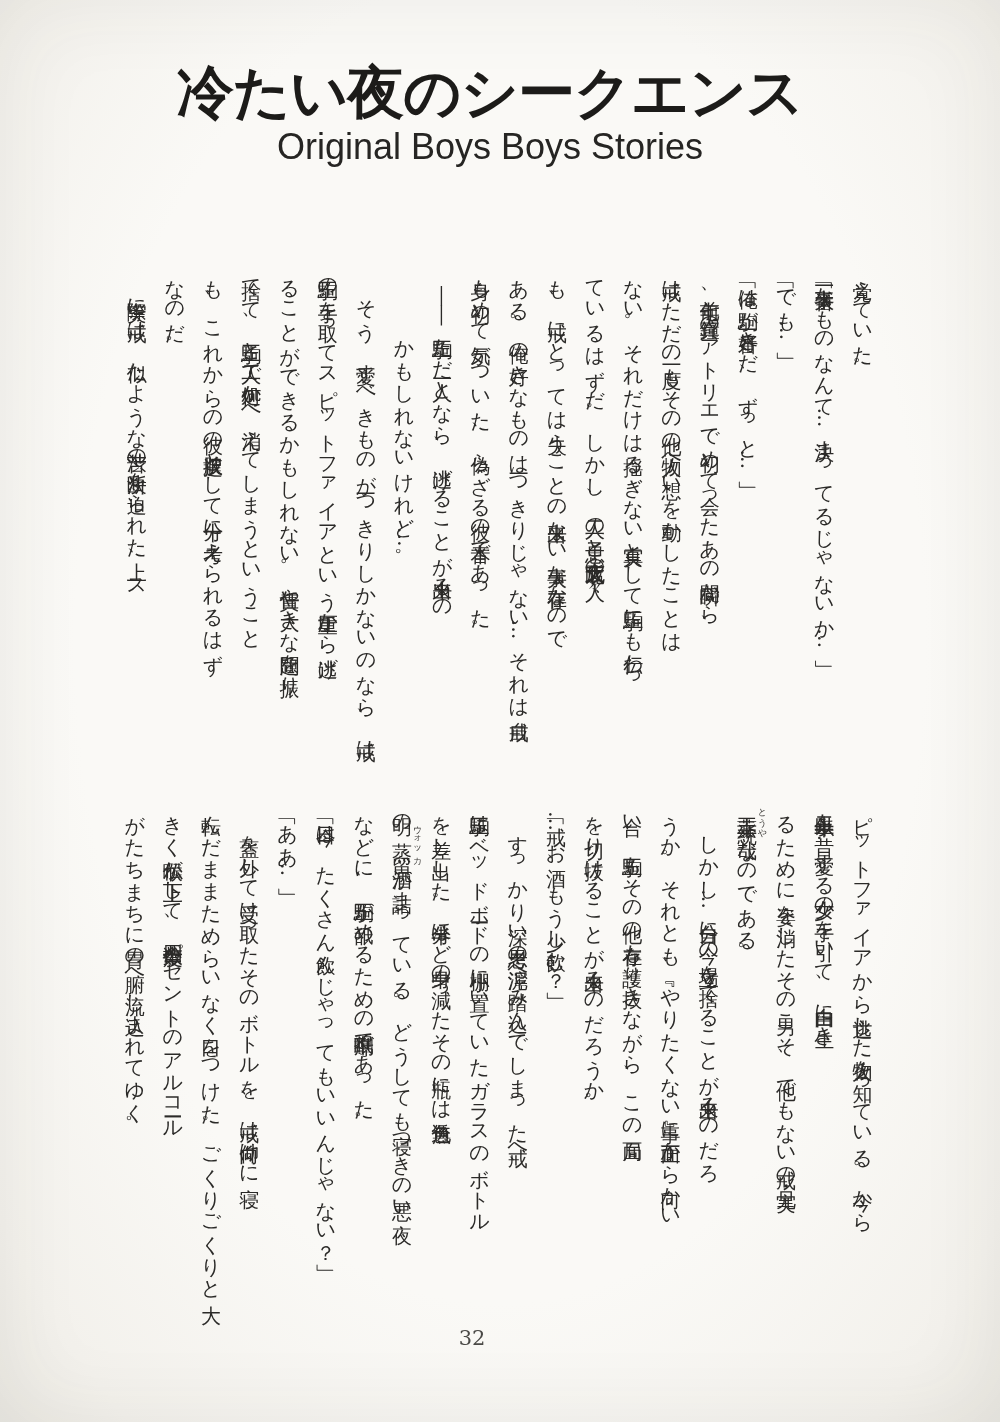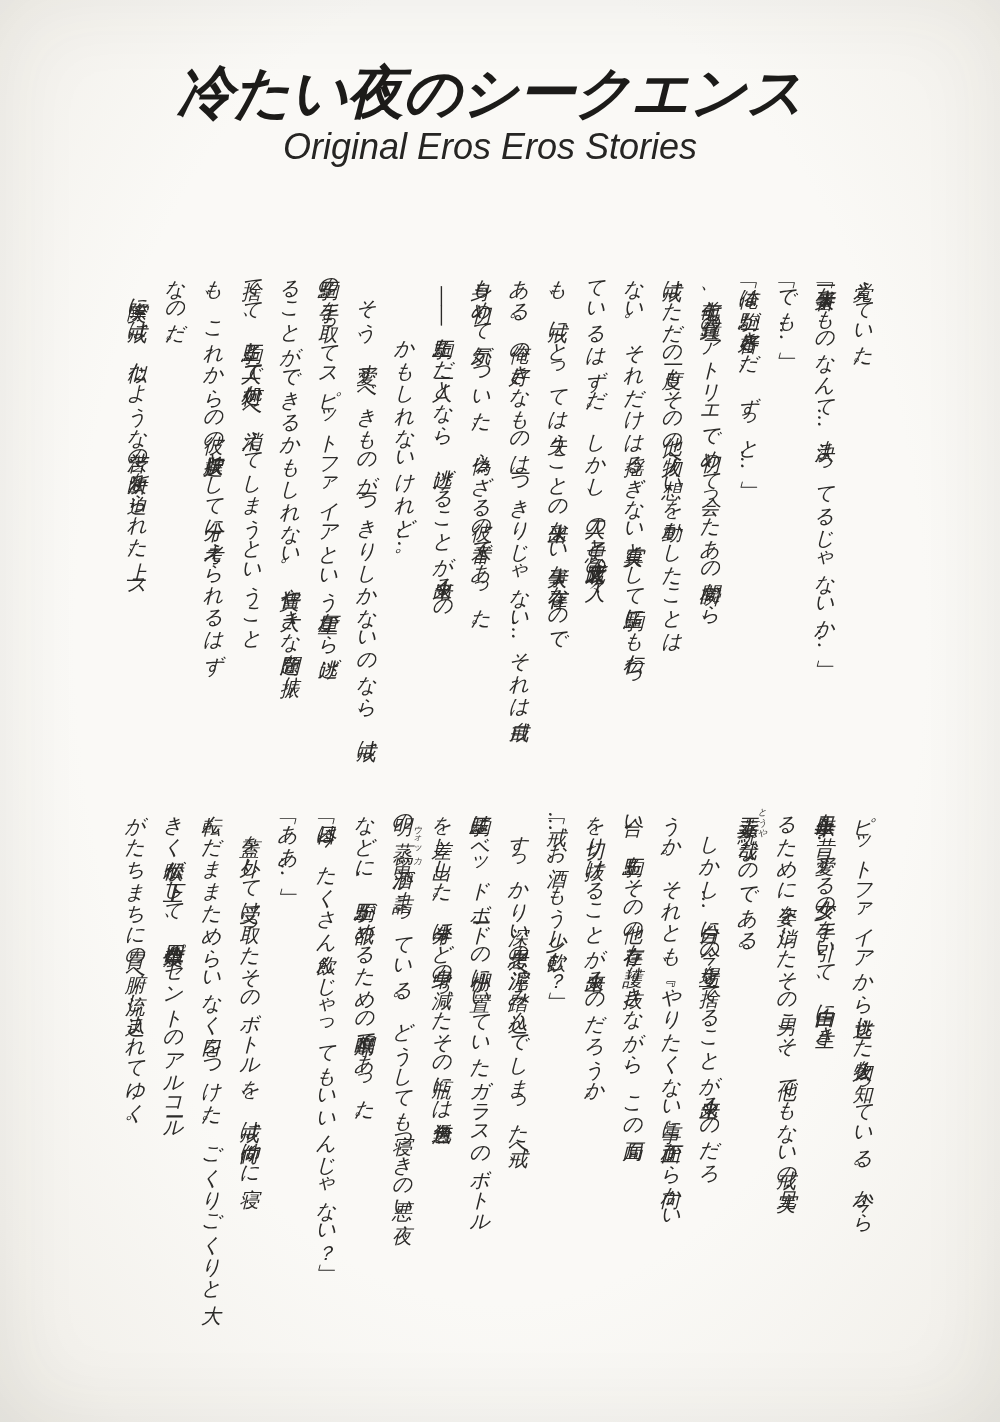--- a/index.html
+++ b/index.html
@@ -10,21 +10,20 @@
   .page {
     position: relative;
     width: 1000px;
     height: 1422px;
     margin: 0 auto;
     background: radial-gradient(ellipse at 50% 45%, #faf9f6 60%, #f3f1ec 88%, #eceae4 100%);
     box-shadow: inset 0 0 90px rgba(60,55,45,0.07);
     color: #2b2a28;
     font-family: "DejaVu Serif", "Liberation Serif", serif;
     overflow: hidden;
-    font-style: italic;
   }
   .header {
     position: absolute;
     top: 0;
     left: 15px;
     width: 950px;
     text-align: center;
   }
   .title {
     margin: 58px 0 0 0;
@@ -79,21 +78,21 @@
     font-family: "DejaVu Serif", serif;
   }
 </style>
 </head>
 <body>
 
 <div class="page">
 
   <div class="header">
     <h1 class="title">冷たい夜のシークエンス</h1>
-    <p class="subtitle">Original Eros Eros Stories</p>
+    <p class="subtitle">Original Boys Boys Stories</p>
   </div>
 
   <div class="vblock top" id="top-block">
       <p class="vline">覚えていた。</p>
       <p class="vline" style="text-indent: 0.5em;">「一番大事なものなんて…決まってるじゃないか…」</p>
       <p class="vline" style="text-indent: 0.5em;">「でも…」</p>
       <p class="vline" style="text-indent: 0.5em;">「俺は駒が一番好きだ、ずっと…」</p>
       <p class="vline" style="text-indent: 1em;">七年前、鐘真のアトリエで初めて会ったあの瞬間から、</p>
       <p class="vline">戒はただの一度もその他の人物へ想いを動かしたことは</p>
       <p class="vline">ない。それだけは揺るぎない真実として駒王にも伝わっ</p>
@@ -128,14 +127,15 @@
       <p class="vline">明の<ruby>蒸留酒<rt>ウォッカ</rt></ruby>が詰まっている。どうしても寝つきの悪い夜</p>
       <p class="vline">などに、駒王が舐めるための導眠剤であった。</p>
       <p class="vline" style="text-indent: 0.5em;">「今日は、たくさん飲んじゃってもいいんじゃない？」</p>
       <p class="vline" style="text-indent: 0.5em;">「ああ…」</p>
       <p class="vline" style="text-indent: 1em;">蓋を外して受け取ったそのボトルを、戒は仰向けに寝</p>
       <p class="vline">転んだままためらいなく口をつけた。ごくりごくりと大</p>
       <p class="vline">きく喉仏が上下して、度数四十パーセントのアルコール</p>
       <p class="vline">がたちまちに胃の腑へ流し込まれてゆく。</p>
     </div>
 
+  <div class="page-number">32</div>
 
 </div>
 
 </body></html>

